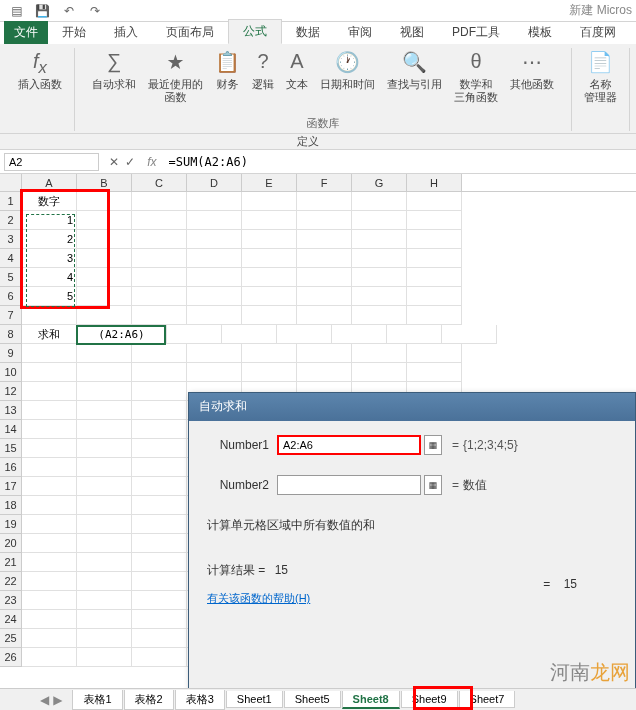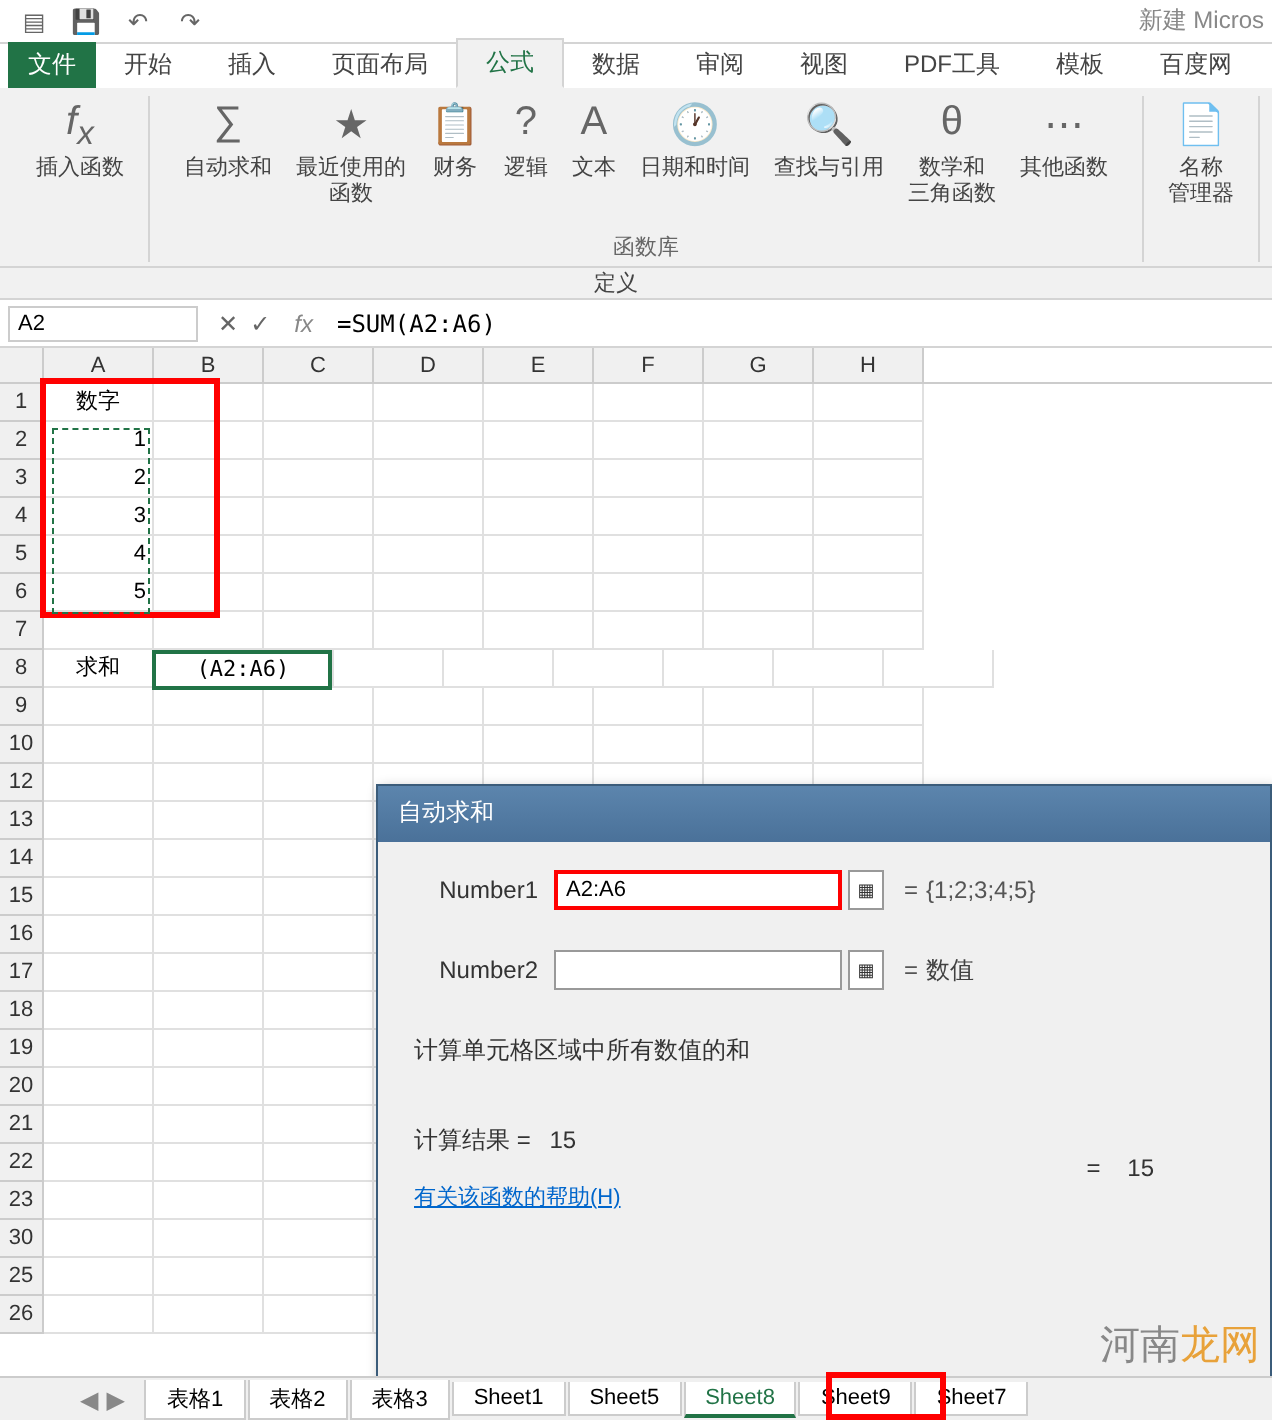--- a/index.html
+++ b/index.html
@@ -59,21 +59,21 @@
     .input-highlight { border: 2px solid #ff0000 !important; }
     .dialog-desc { margin: 22px 0 10px 0; font-size: 12px; font-family: Liberation Mono, monospace; }
     .dialog-param-desc { font-size: 11px; color: #333; padding-left: 70px; line-height: 1.5; }
     .dialog-result { margin-top: 28px; font-size: 12px; }
     .dialog-link { color: #0066cc; text-decoration: underline; margin-top: 12px; display: inline-block; font-size: 11px; }
     .result-eq { position: absolute; right: 58px; top: 184px; }
     
     .sheet-tabs { position: absolute; bottom: 0; left: 0; right: 0; height: 22px; background: #f0f0f0; border-top: 1px solid #ccc; display: flex; align-items: center; padding-left: 30px; }
     .tab-nav { display: flex; gap: 4px; padding: 0 10px; color: #888; }
     .sheet-tab { padding: 2px 10px; border: 1px solid #ccc; border-top: none; background: #fff; font-size: 11px; margin-right: 1px; cursor: pointer; }
-    .sheet-tab.active { border-bottom: 2px solid #217346; background: #fff; color: #217346; font-weight: normal; }
+    .sheet-tab.active { border-bottom: 2px solid #217346; background: #fff; color: #217346; font-weight: bold; }
     
     .watermark { position: absolute; right: 6px; bottom: 24px; font-size: 20px; font-family: "SimHei"; }
     .watermark .g { color: #888; }
     .watermark .o { color: #e8a23a; }
   </style>
 </head>
 <body>
 
 <div class="titlebar">
   <span class="qat-icon">▤</span>
@@ -416,21 +416,21 @@
         <div class="cell"></div>
         <div class="cell"></div>
         <div class="cell"></div>
         <div class="cell"></div>
         <div class="cell"></div>
         <div class="cell"></div>
         <div class="cell"></div>
         <div class="cell"></div>
       </div>
       <div class="row">
-        <div class="row-header">30</div>
+        <div class="row-header">24</div>
         <div class="cell"></div>
         <div class="cell"></div>
         <div class="cell"></div>
         <div class="cell"></div>
         <div class="cell"></div>
         <div class="cell"></div>
         <div class="cell"></div>
         <div class="cell"></div>
       </div>
       <div class="row">

